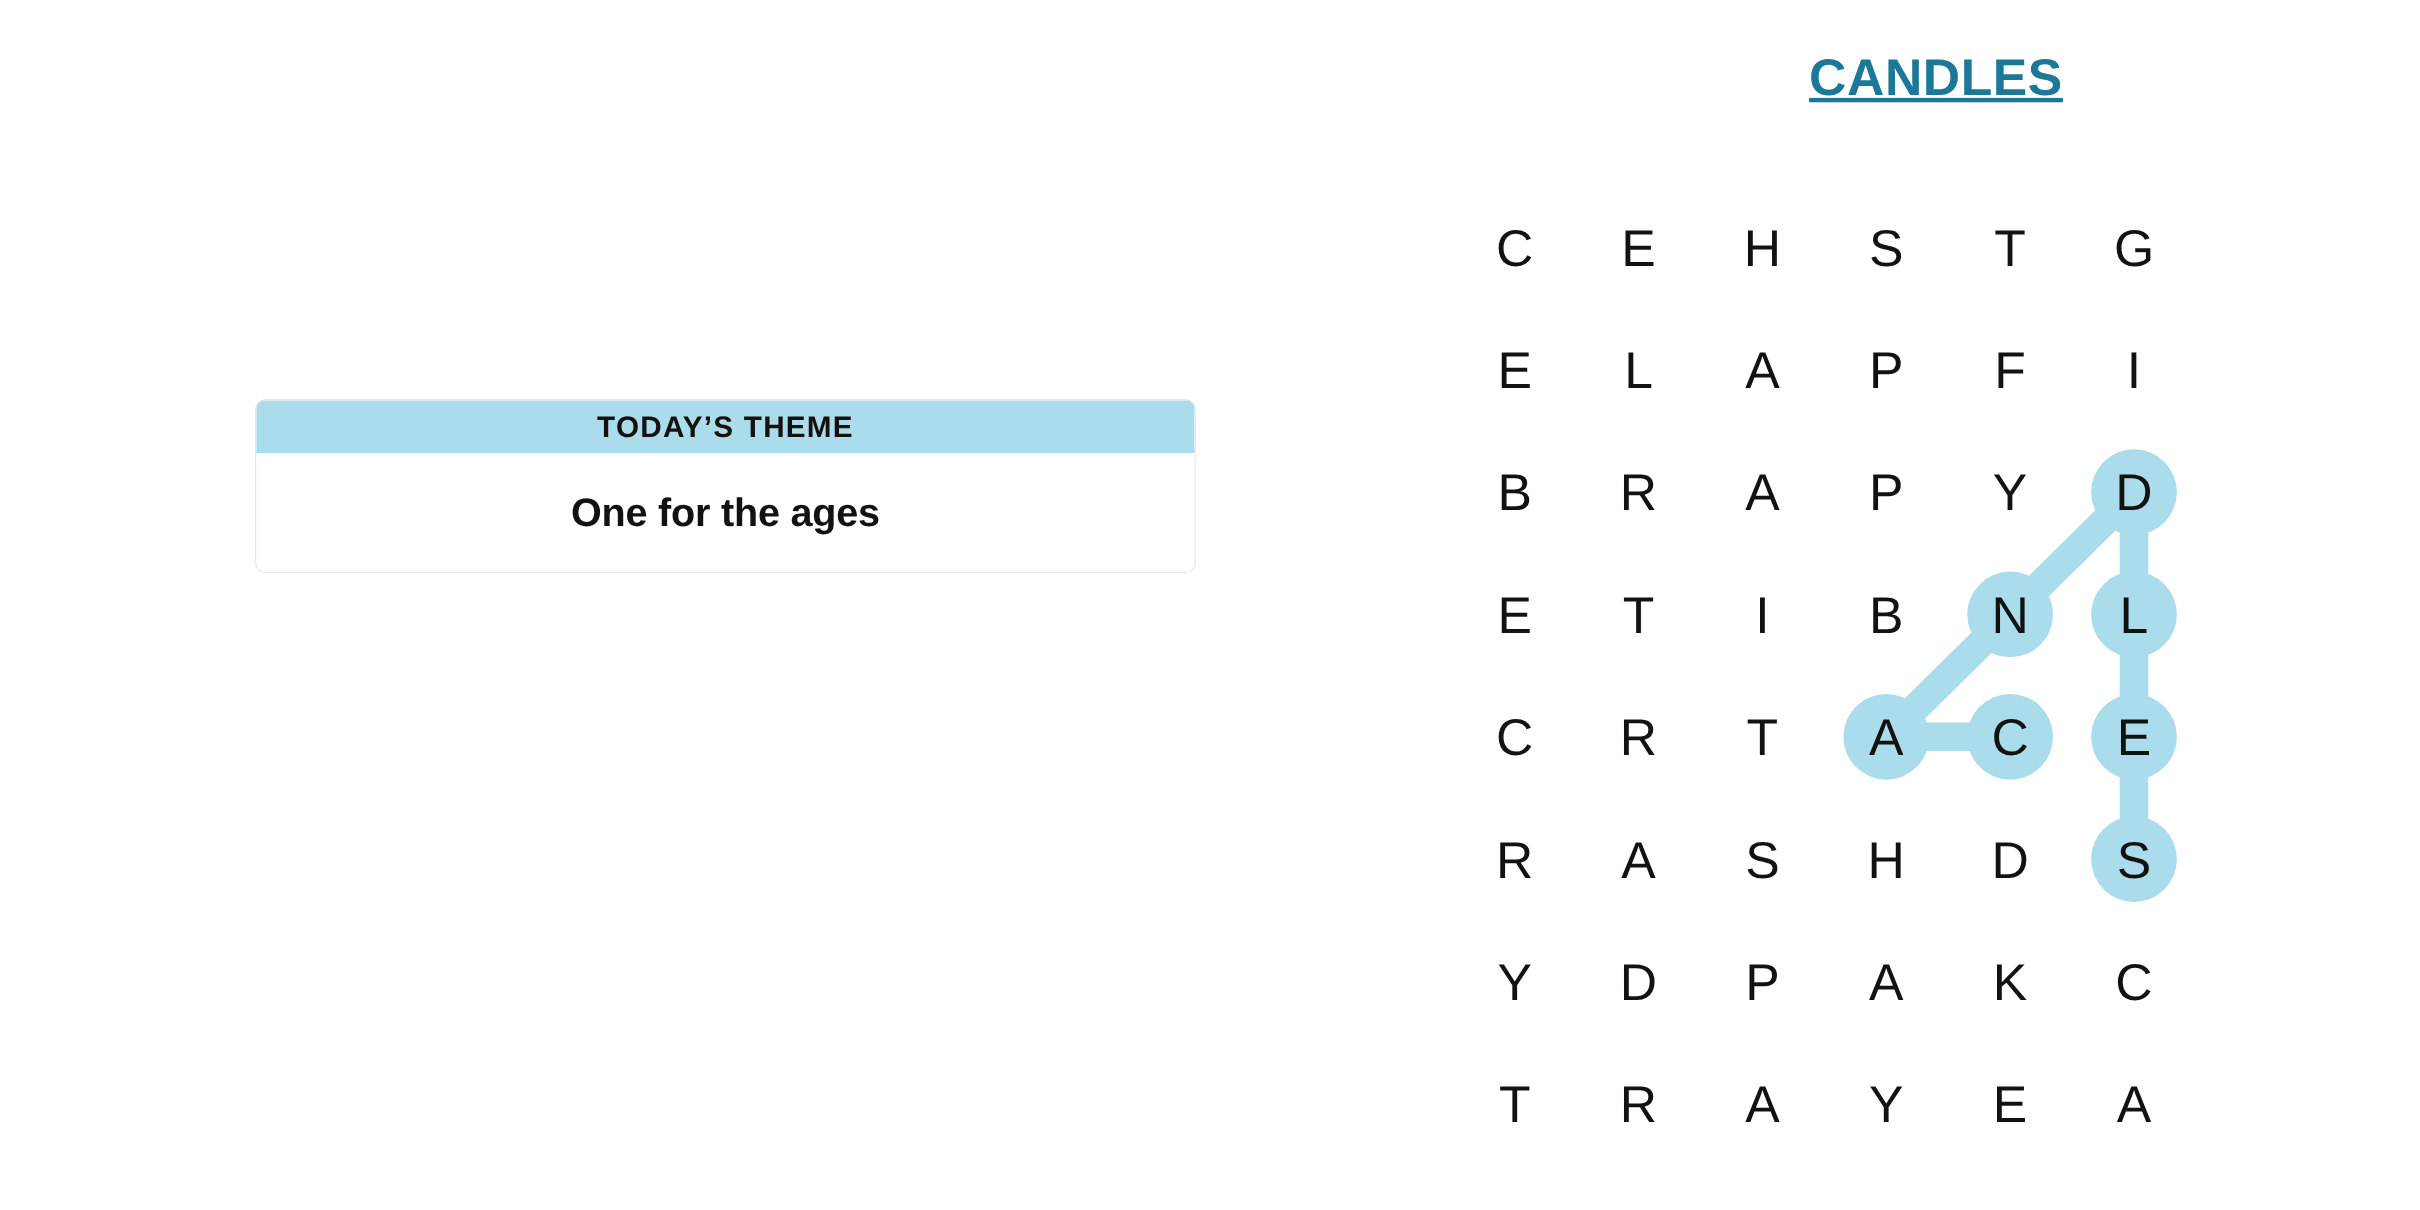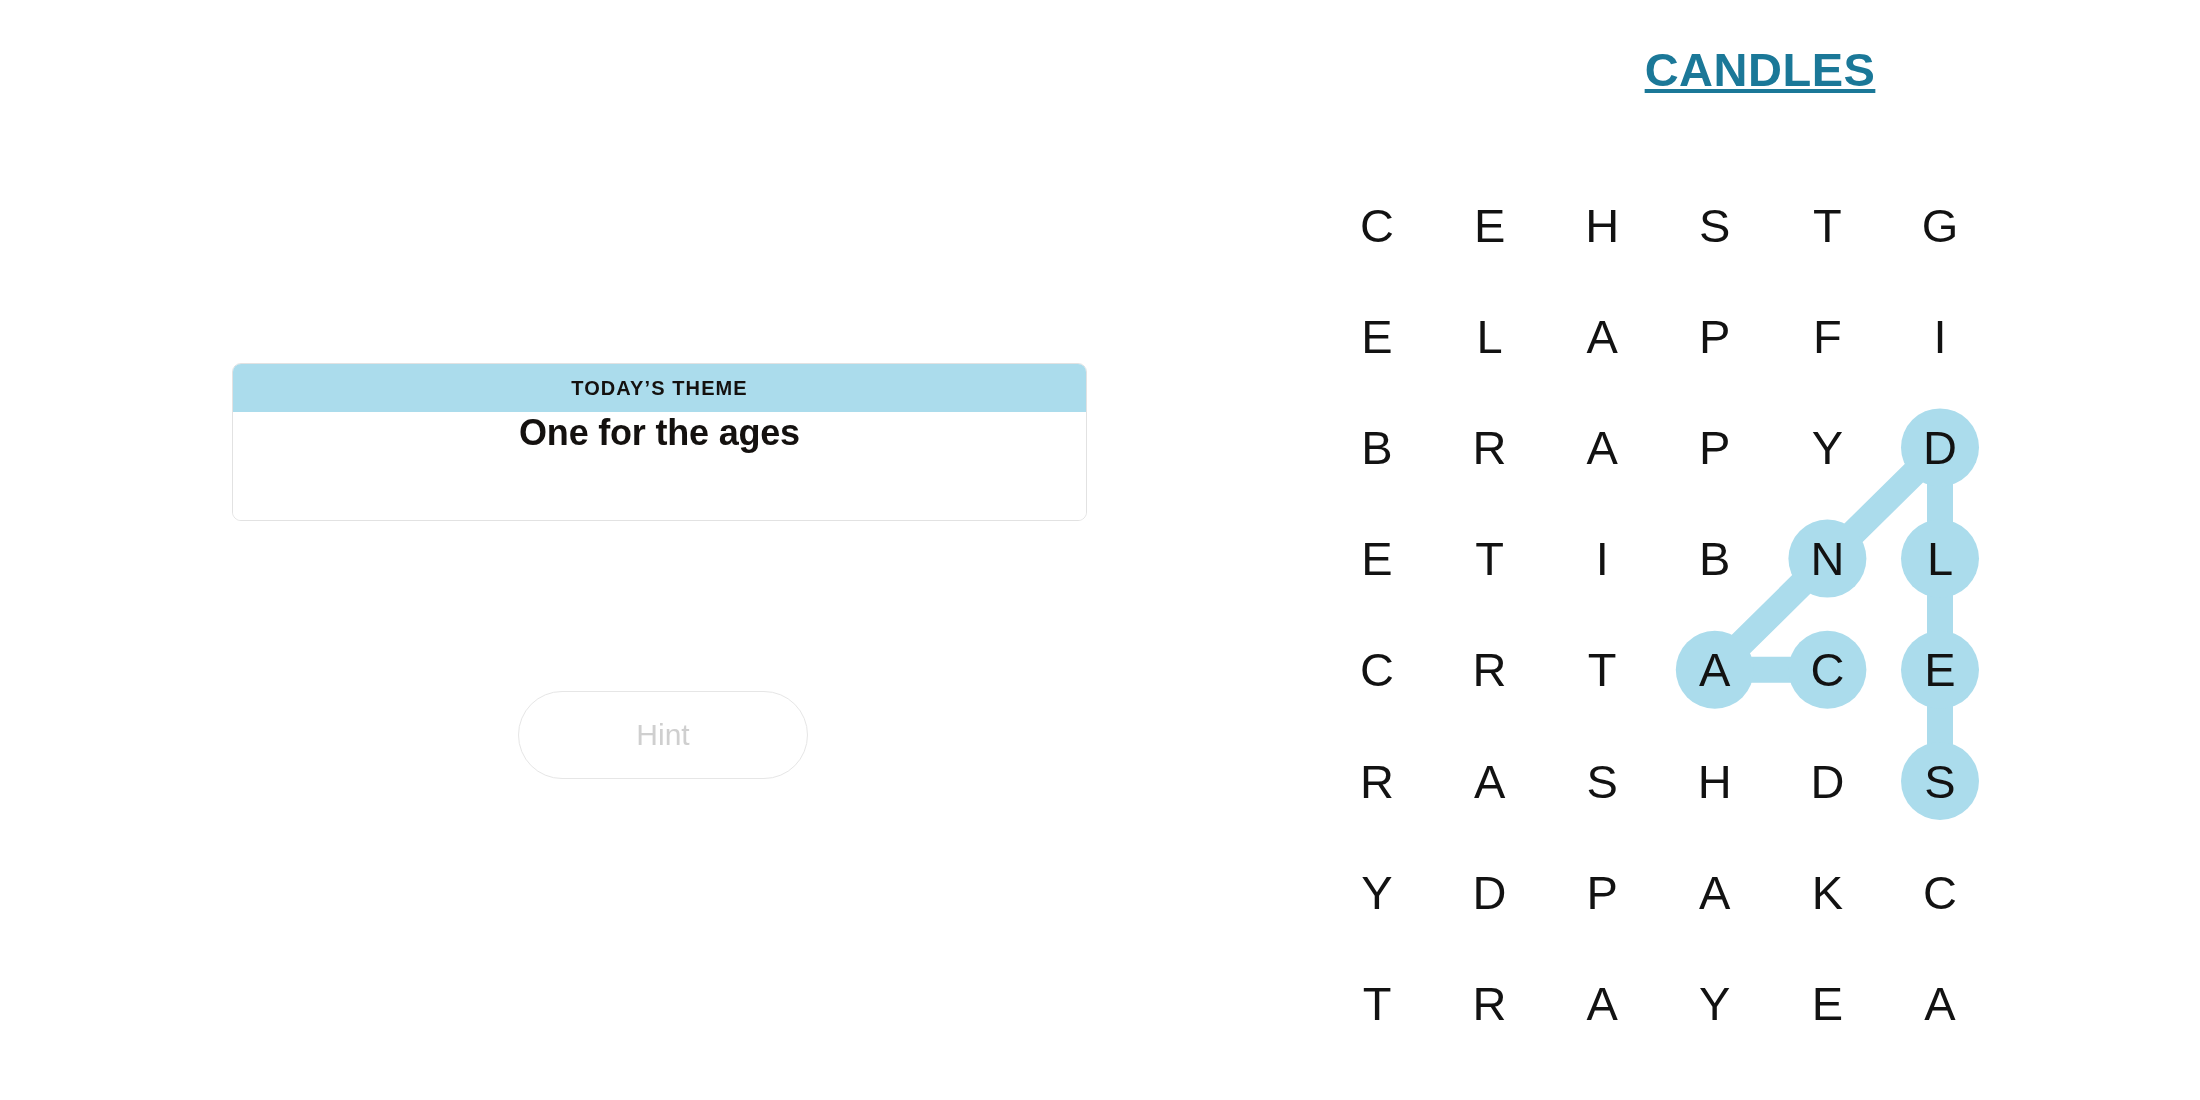--- a/index.html
+++ b/index.html
@@ -34,29 +34,29 @@
     border-radius: 9px;
     background: #ffffff;
     box-sizing: border-box;
     overflow: hidden;
   }
   #theme-card-header {
     background: #abdcec;
     height: 48px;
     line-height: 48px;
     text-align: center;
-    font-size: 20px;
+    font-size: 27px;
     font-weight: 700;
     letter-spacing: 1.1px;
     color: #14110f;
   }
   #theme-card-body {
     height: 108px;
     display: flex;
-    align-items: flex-start;
+    align-items: center;
     justify-content: center;
     background: #ffffff;
   }
   #theme-card-phrase {
     font-size: 36px;
     font-weight: 700;
     color: #14110f;
     letter-spacing: -0.2px;
   }
 
@@ -144,21 +144,20 @@
 <div id="left-panel">
 
   <div id="theme-card">
     <div id="theme-card-header" style="background: rgb(171, 220, 236);">TODAY’S THEME</div>
     <div id="theme-card-body">
       <span id="theme-card-phrase">One for the ages</span>
     </div>
   </div>
 
 
-  <button id="hint-button">Hint</button>
 </div>
 
 <div id="puzzle-panel">
 
   <div id="puzzle-title" style="color: rgb(27, 120, 152); text-decoration: underline;">CANDLES</div>
 
   <div id="grid-stage">
     <svg id="highlight-layer" viewBox="0 0 880 1100" xmlns="http://www.w3.org/2000/svg">
         <line x1="394.79999999999995" y1="669.8" x2="507.4" y2="669.8" stroke="#abdcec" stroke-width="26" stroke-linecap="round"></line>
         <line x1="394.79999999999995" y1="669.8" x2="507.4" y2="558.6" stroke="#abdcec" stroke-width="26" stroke-linecap="round"></line>

